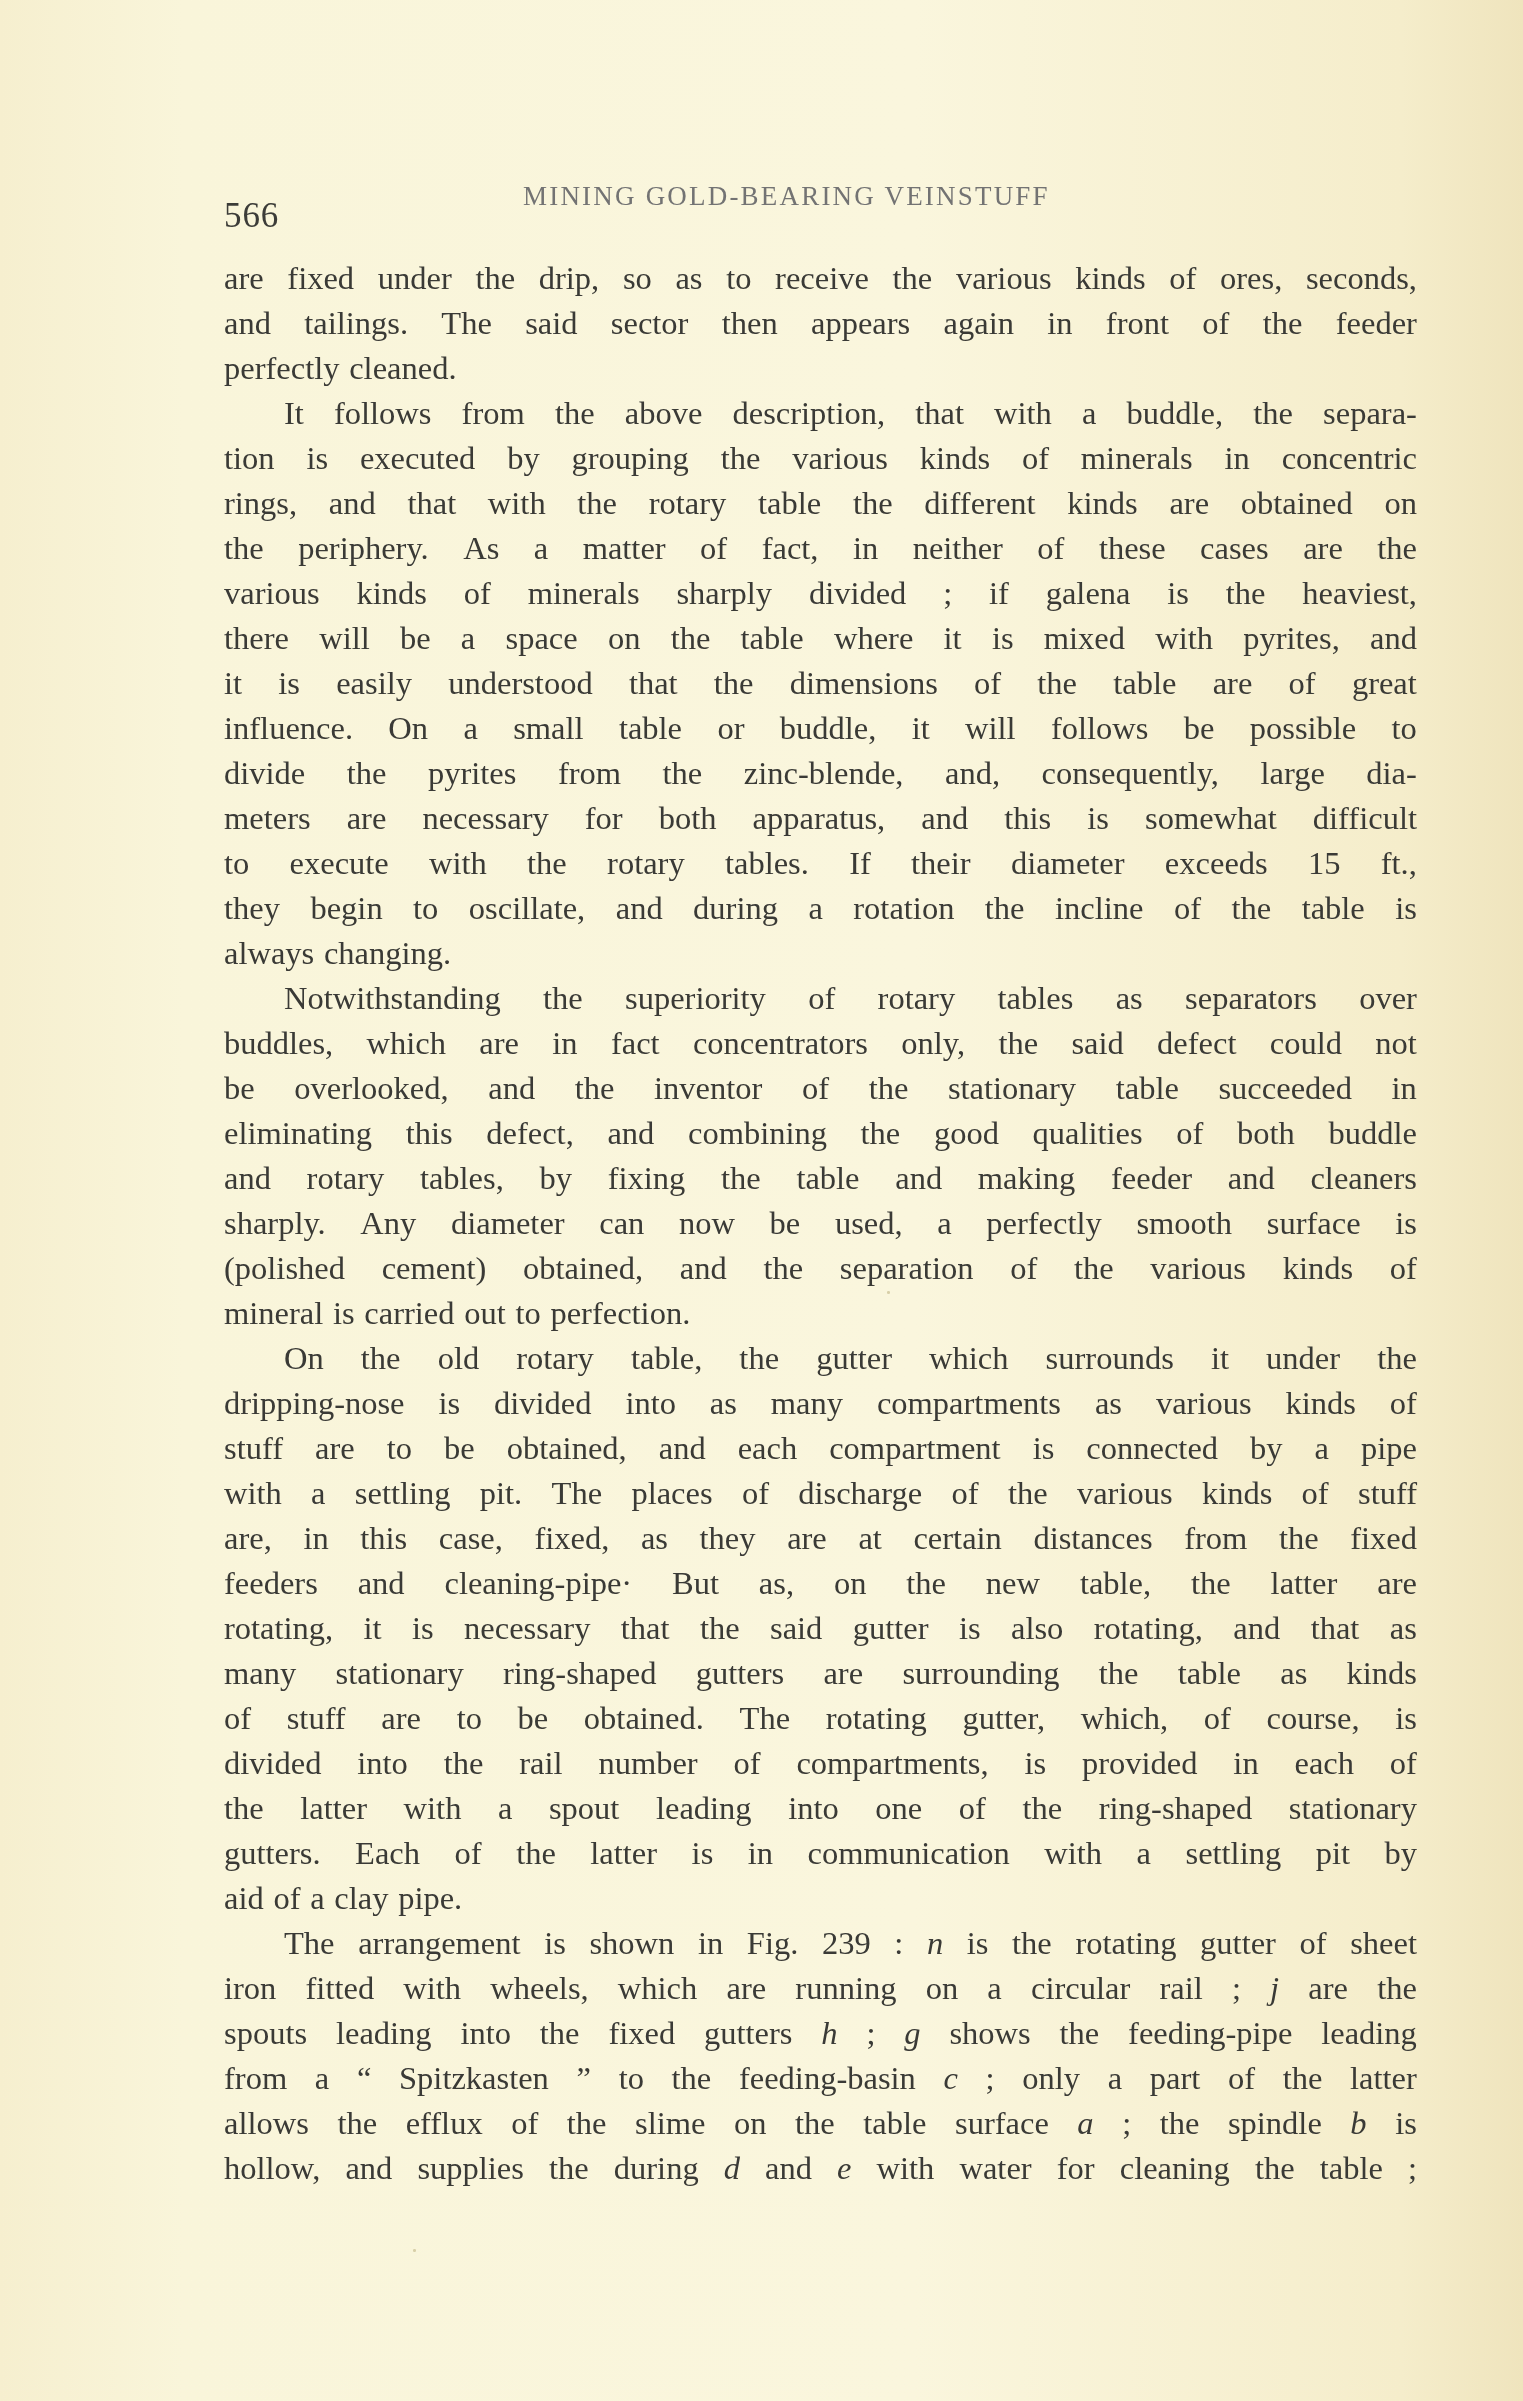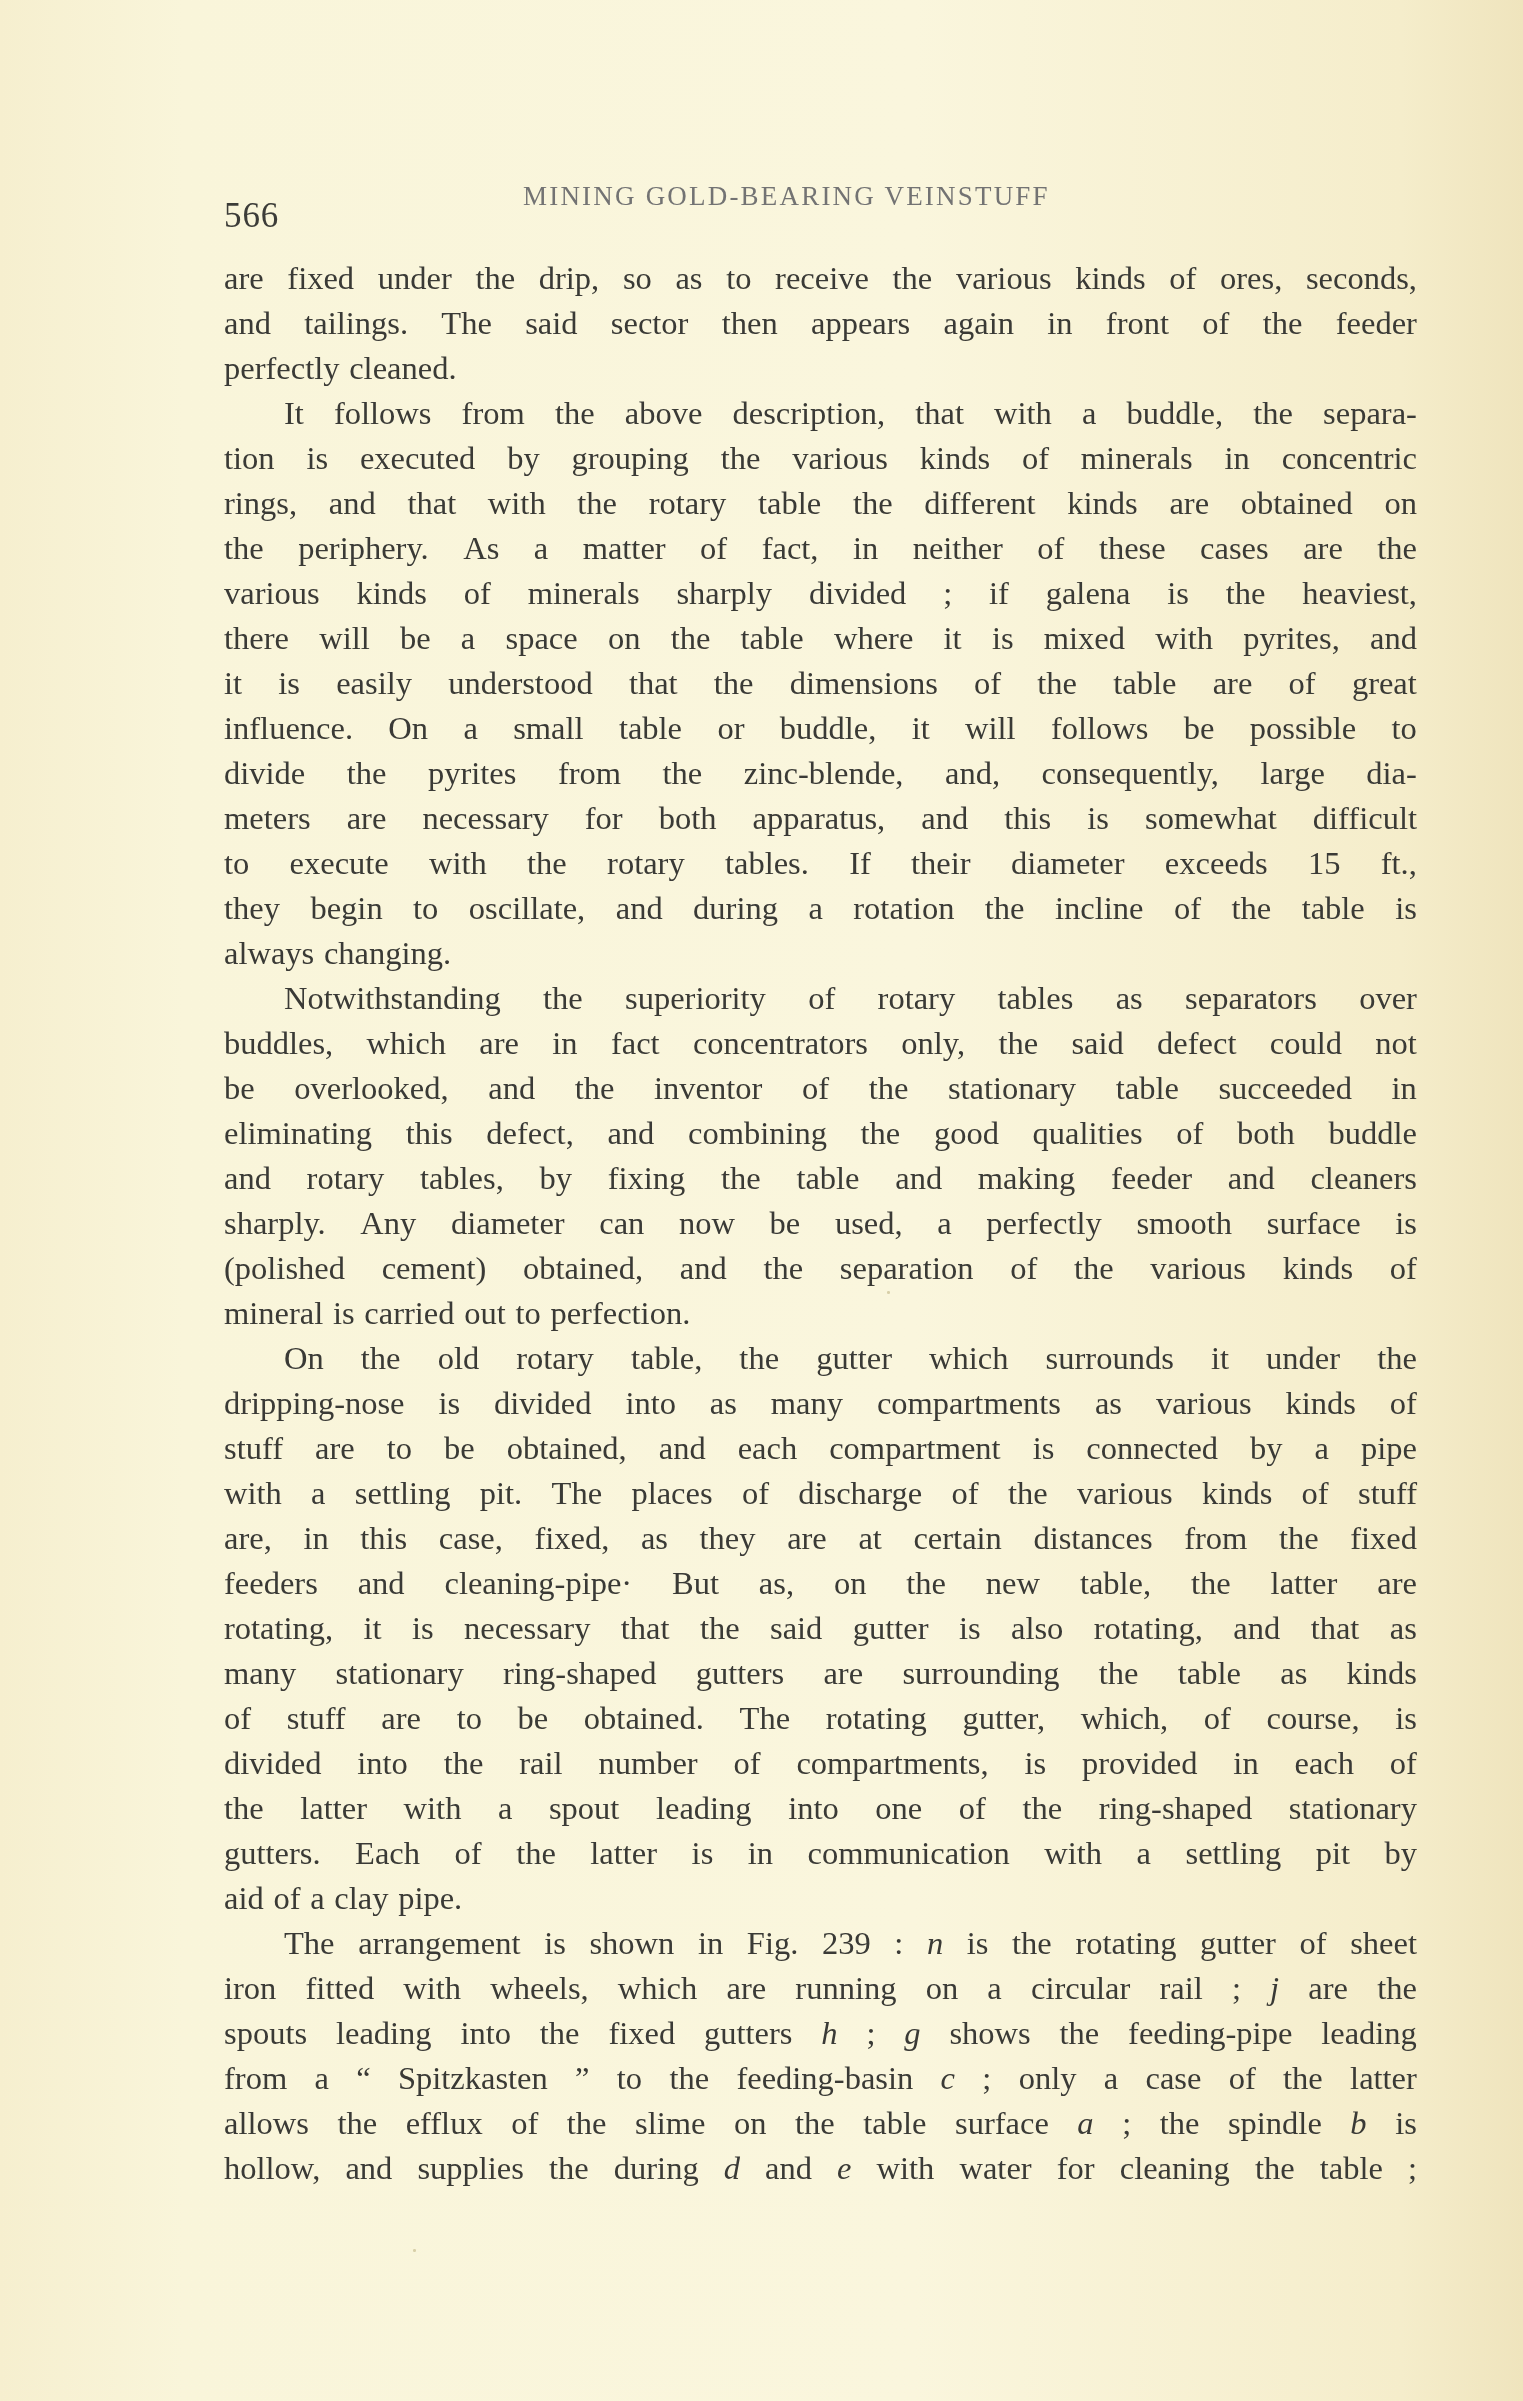--- a/index.html
+++ b/index.html
@@ -645,21 +645,21 @@
         <span class="w">“</span>
         <span class="w">Spitzkasten</span>
         <span class="w">”</span>
         <span class="w">to</span>
         <span class="w">the</span>
         <span class="w">feeding-basin</span>
         <span class="w"><em>c</em></span>
         <span class="w">;</span>
         <span class="w">only</span>
         <span class="w">a</span>
-        <span class="w">case</span>
+        <span class="w">part</span>
         <span class="w">of</span>
         <span class="w">the</span>
         <span class="w">latter</span>
       </div>
       <div class="line">
         <span class="w">allows</span>
         <span class="w">the</span>
         <span class="w">efflux</span>
         <span class="w">of</span>
         <span class="w">the</span>

